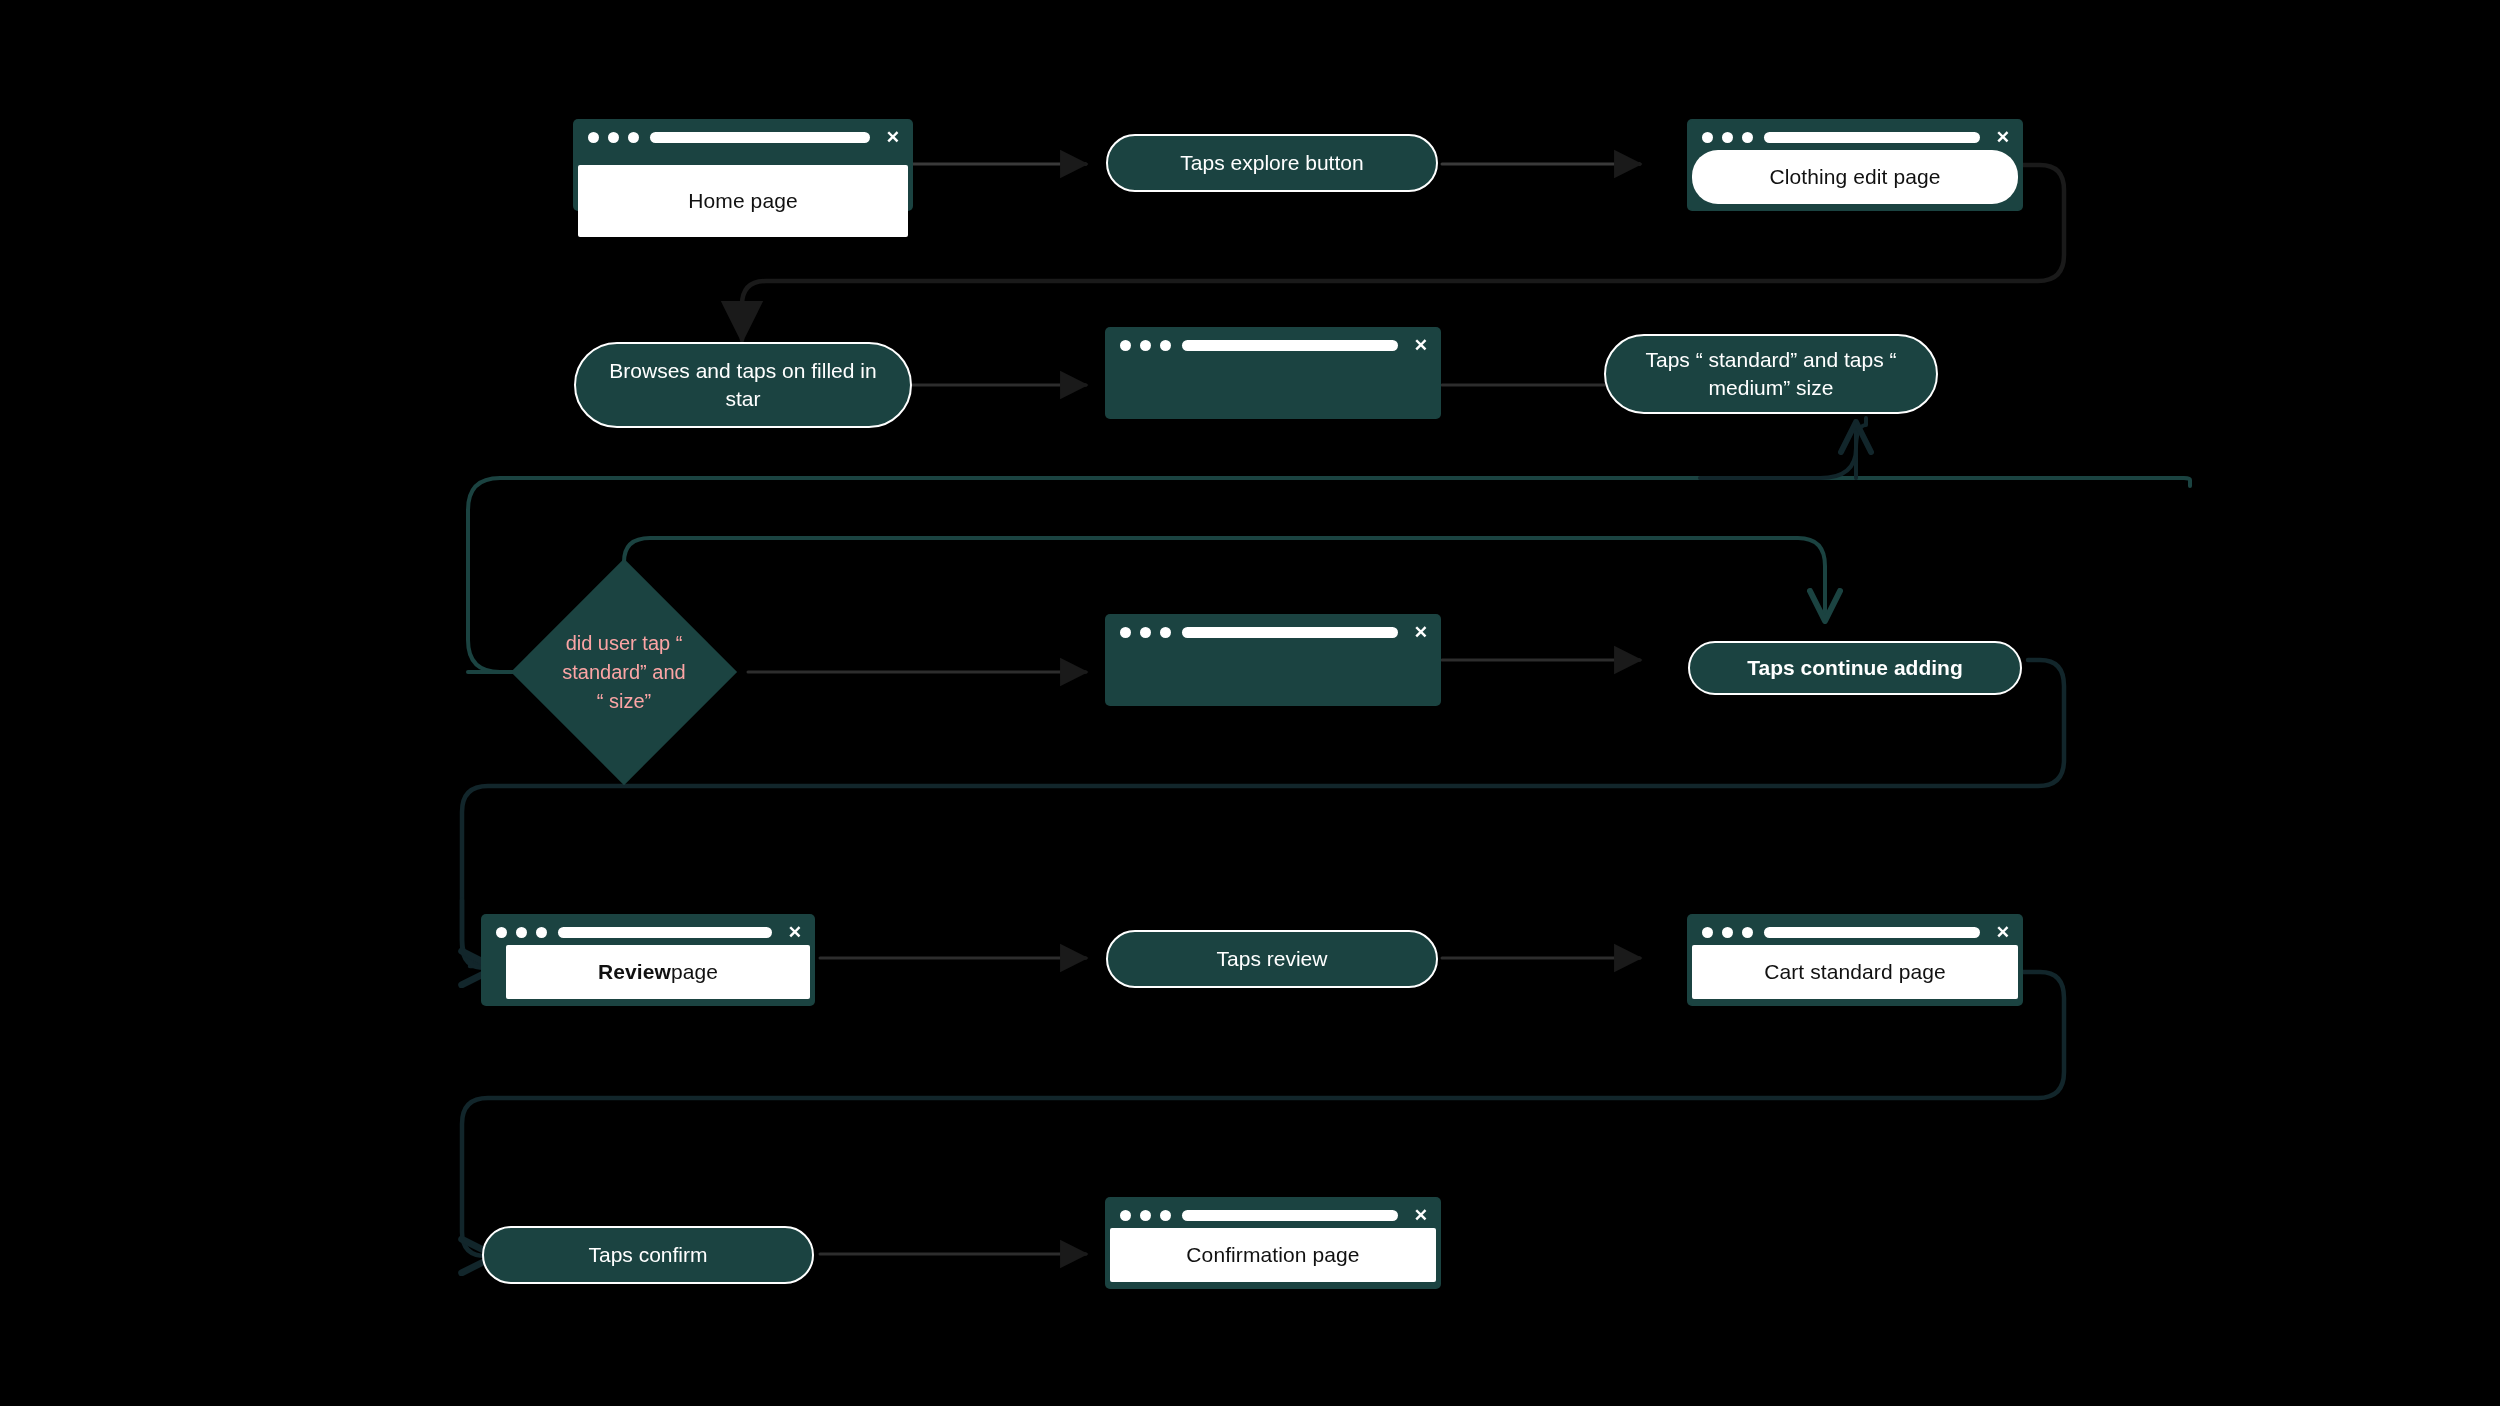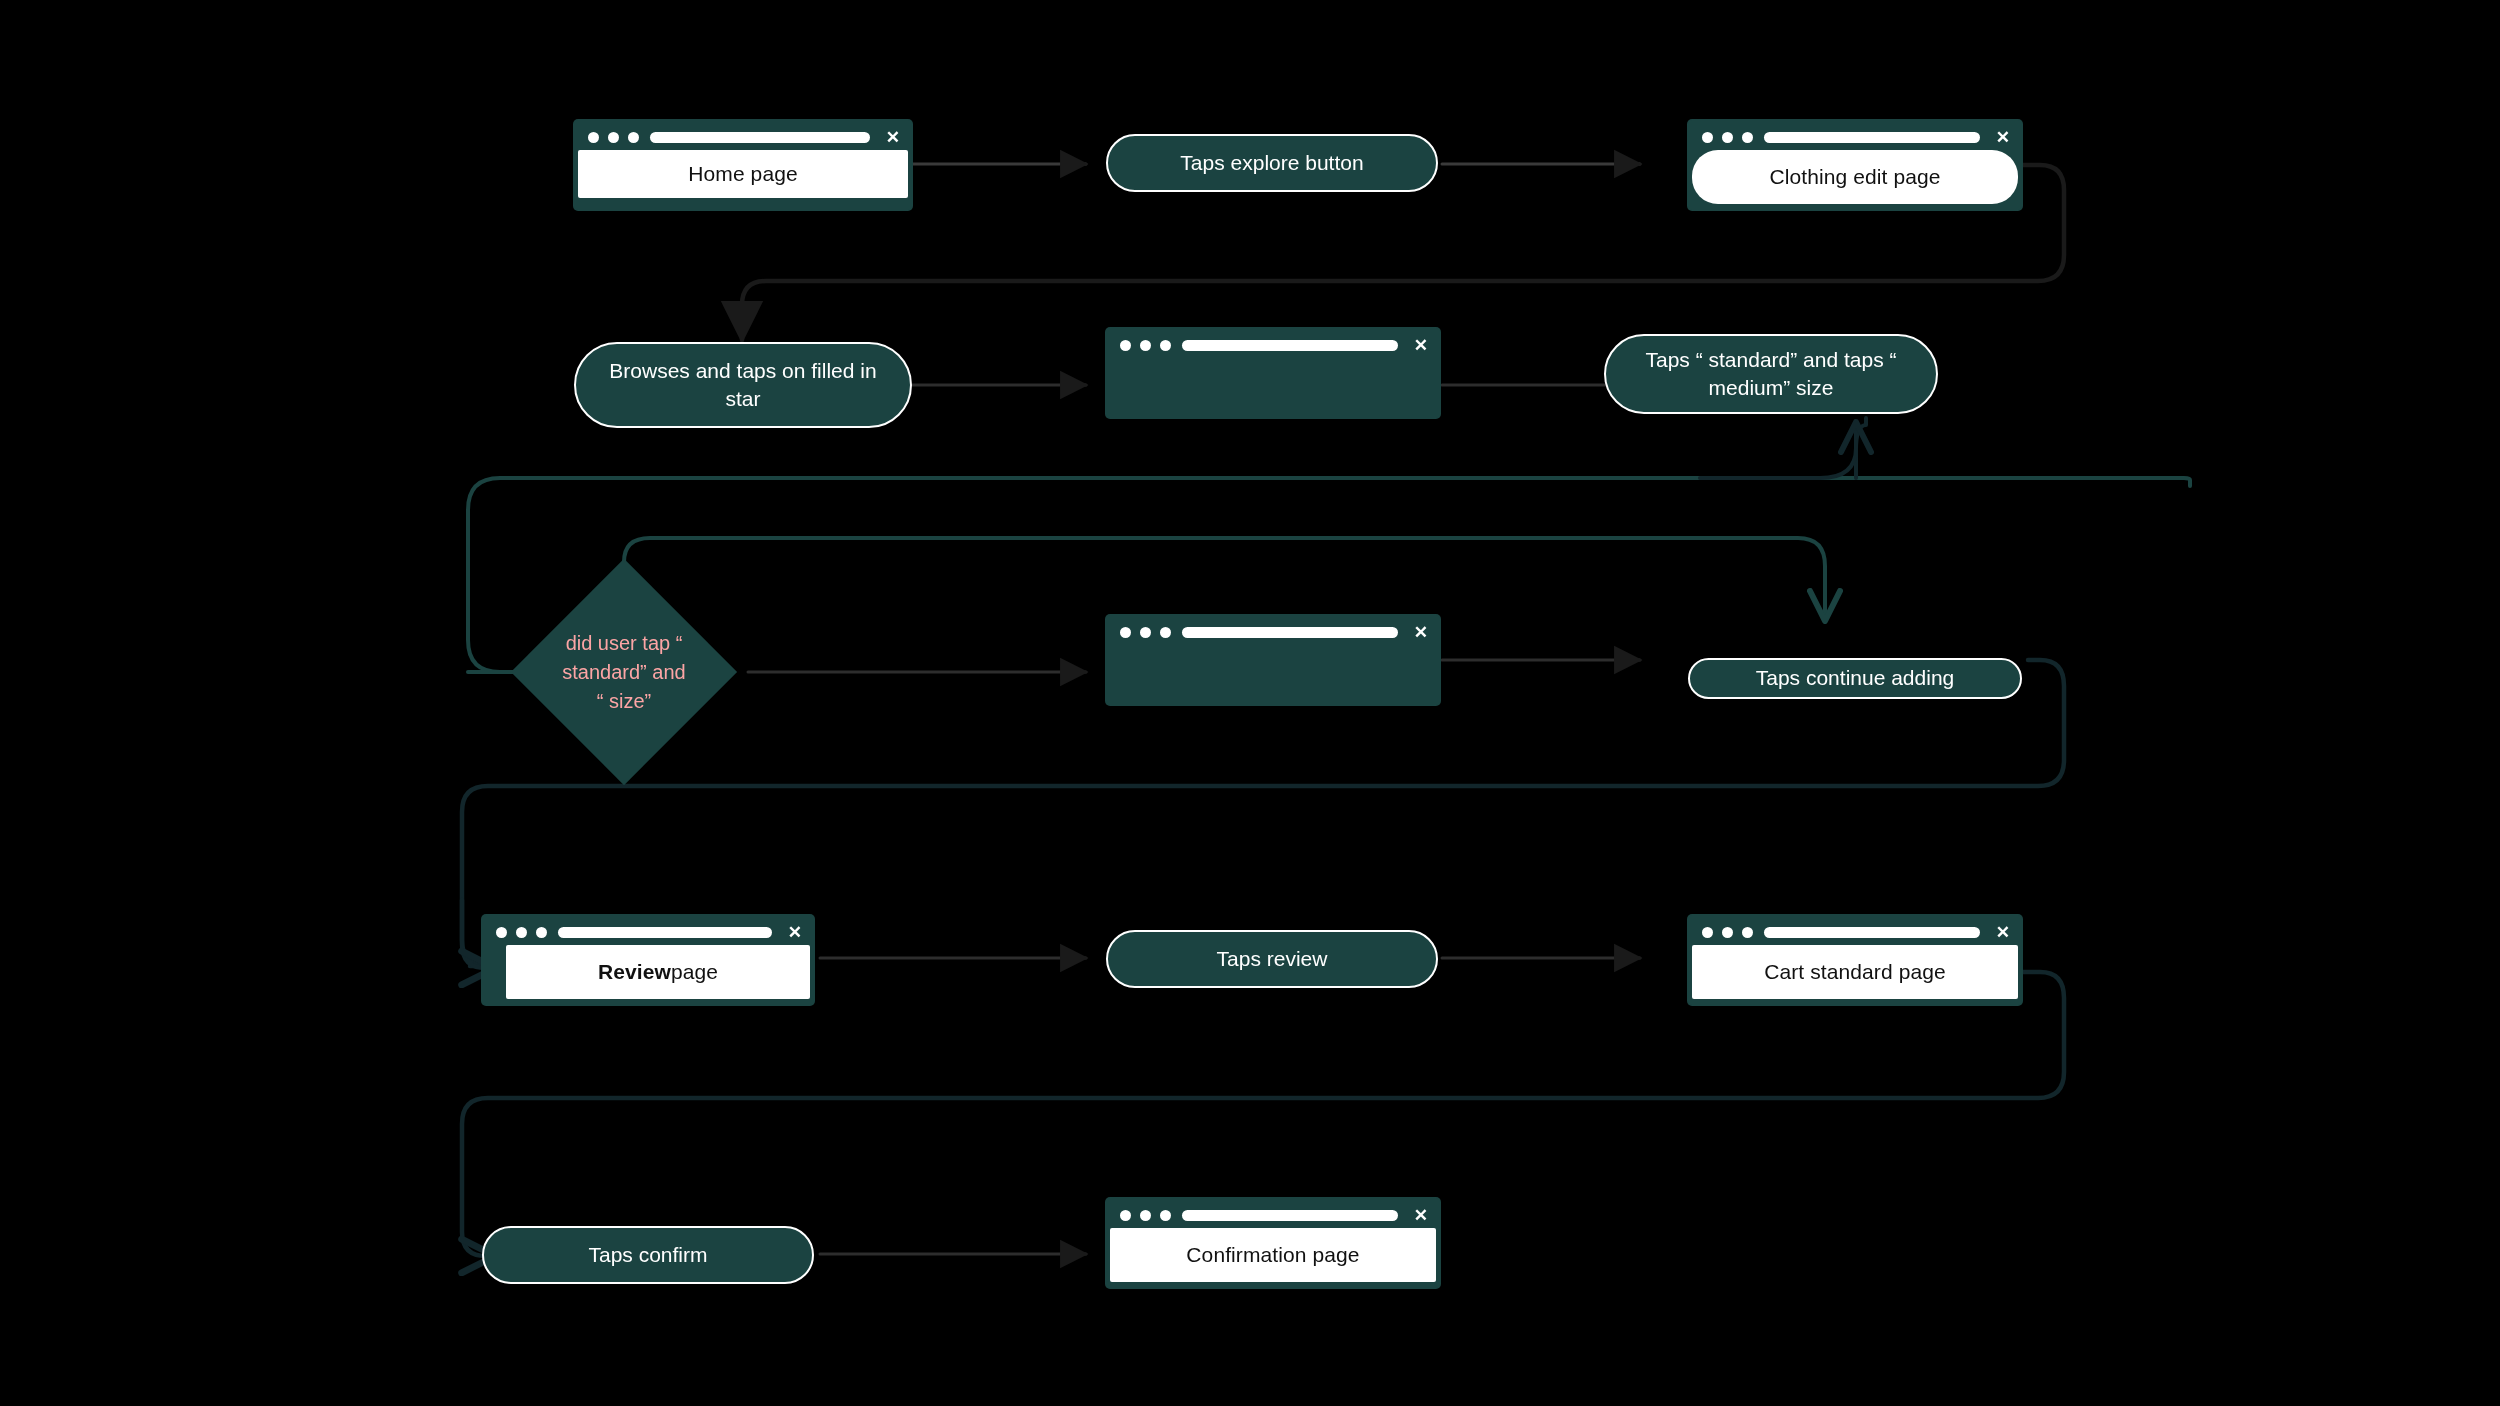--- a/index.html
+++ b/index.html
@@ -280,21 +280,21 @@
   </svg>
 
   <div class="browser" style="left:574px; top:120px; width:338px; height:90px;">
     <div class="chrome">
       <span class="dot"></span>
       <span class="dot"></span>
       <span class="dot"></span>
       <span class="urlbar"></span>
       <span class="closex">✕</span>
     </div>
-    <div class="screen" style="height:48px;">Home page</div>
+    <div class="screen" style="height:72px;margin-top:15px;">Home page</div>
   </div>
 
   <div class="pill" style="left:1106px; top:134px; width:332px; height:58px;">
     <span>Taps explore button</span>
   </div>
 
   <div class="browser" style="left:1688px; top:120px; width:334px; height:90px;">
     <div class="chrome">
       <span class="dot"></span>
       <span class="dot"></span>
@@ -331,21 +331,21 @@
   <div class="browser" style="left:1106px; top:615px; width:334px; height:90px;">
     <div class="chrome">
       <span class="dot"></span>
       <span class="dot"></span>
       <span class="dot"></span>
       <span class="urlbar"></span>
       <span class="closex">✕</span>
     </div>
   </div>
 
-  <div class="pill" style="left:1688px; top:658px; width:334px; height:41px;">
+  <div class="pill" style="left:1688px; top:641px; width:334px; height:54px;font-weight:bold;">
     <span>Taps continue adding</span>
   </div>
 
   <div class="browser" style="left:482px; top:915px; width:332px; height:90px;">
     <div class="chrome">
       <span class="dot"></span>
       <span class="dot"></span>
       <span class="dot"></span>
       <span class="urlbar"></span>
       <span class="closex">✕</span>

